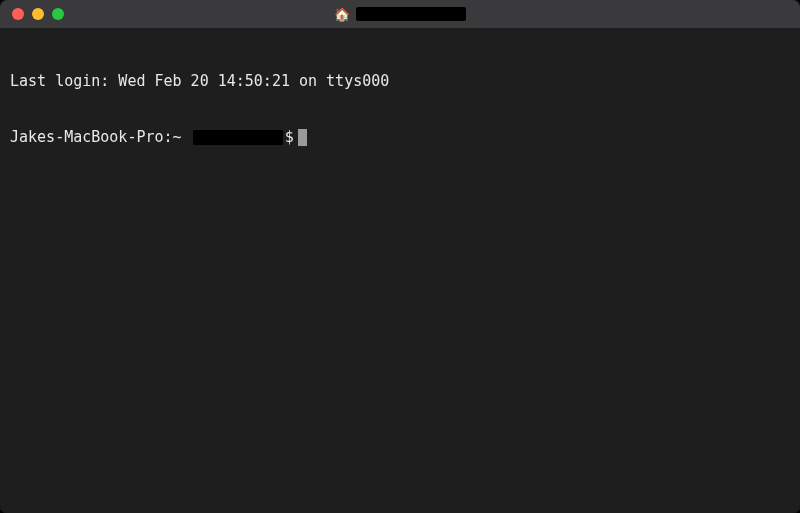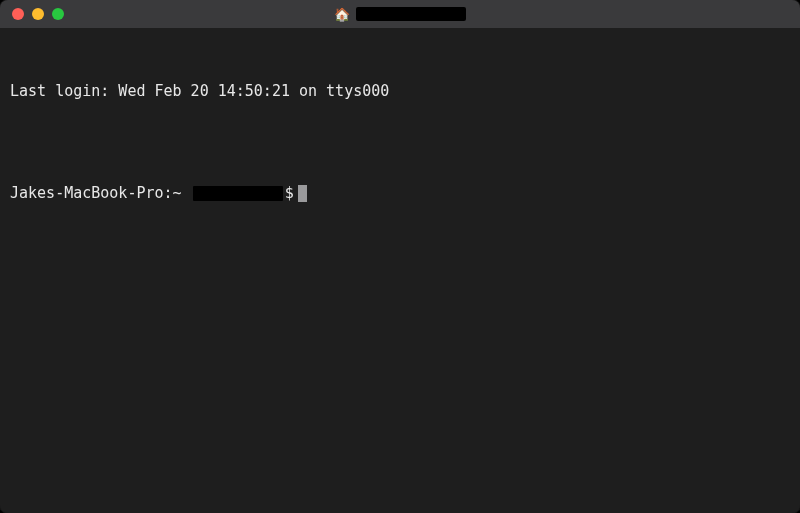--- a/index.html
+++ b/index.html
@@ -71,34 +71,33 @@
       display: inline-block;
       width: 110px;
       height: 14px;
       background: #000;
       vertical-align: middle;
       border-radius: 2px;
     }
     .terminal-body {
       flex: 1;
       background: #1e1e1e;
-      padding: 16px 10px;
+      padding: 6px 10px;
       color: #e8e8e8;
       font-size: 15px;
       line-height: 1.25;
       white-space: pre;
       font-family: "Menlo", "Monaco", "Consolas", monospace;
     }
     .term-line {
       display: block;
     }
     .prompt-line {
       display: flex;
       align-items: center;
-      margin-top: 46px;
     }
     .redact-user {
       display: inline-block;
       width: 90px;
       height: 15px;
       background: #000;
       margin: 0 2px;
       border-radius: 1px;
     }
     .cursor-block {

